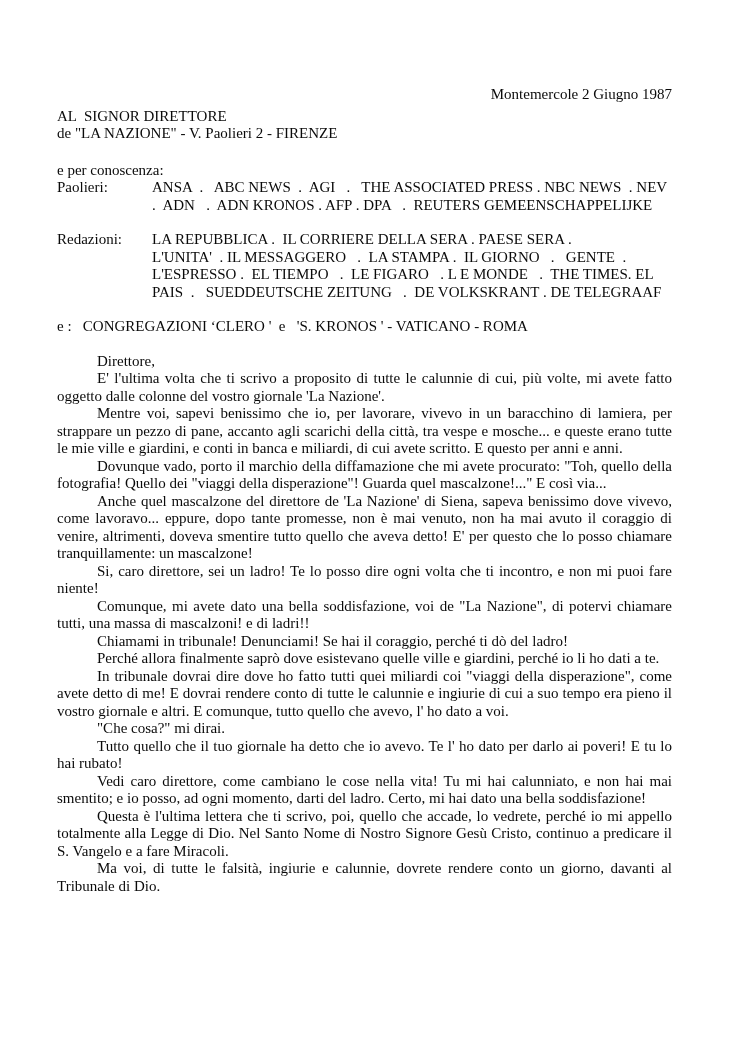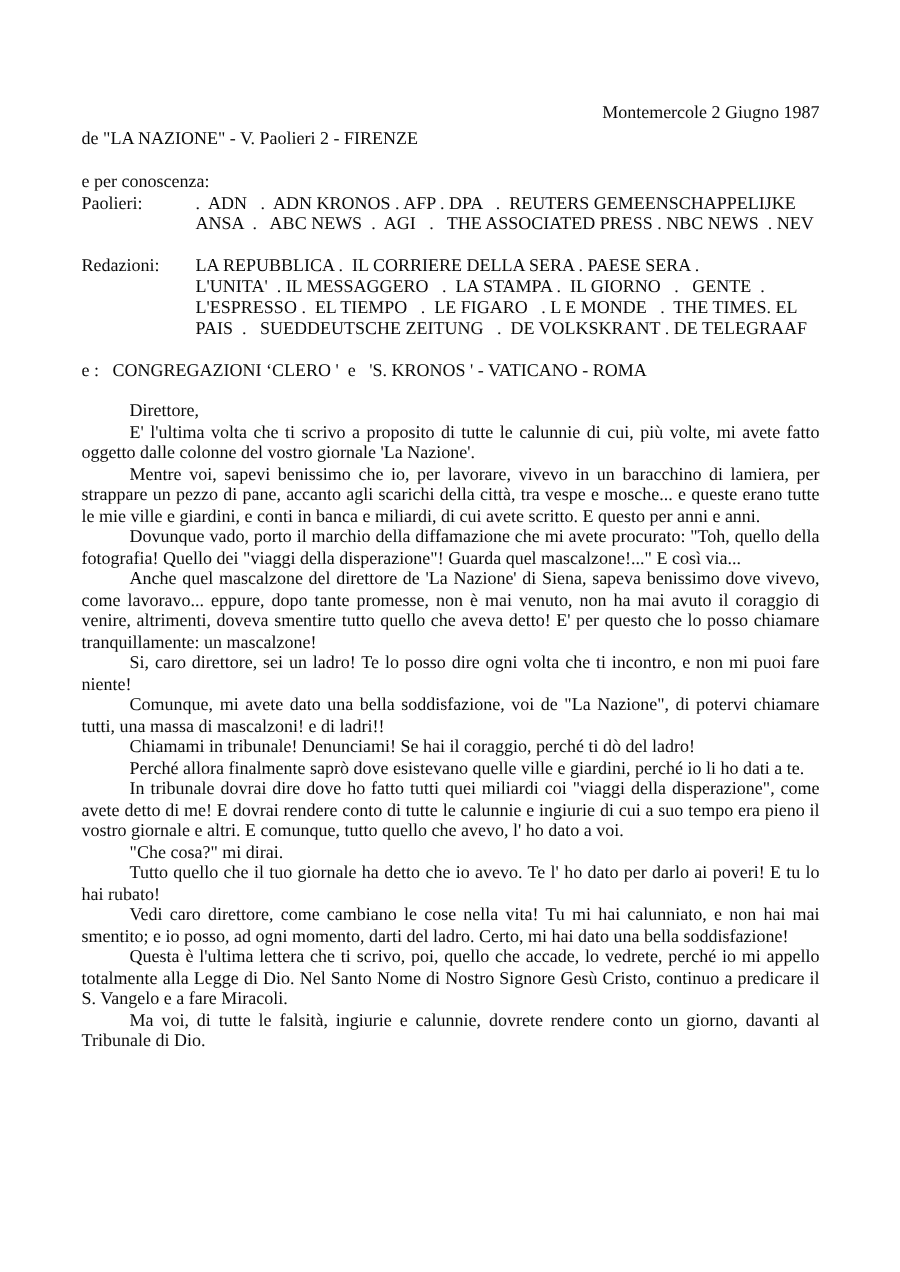--- a/index.html
+++ b/index.html
@@ -13,21 +13,21 @@
     height: 1060px;
     background: #ffffff;
     overflow: hidden;
     font-family: "Liberation Serif", "DejaVu Serif", serif;
     font-size: 15px;
     line-height: 17.5px;
     color: #0a0a0a;
   }
   .content {
     position: absolute;
-    left: 68px;
+    left: 57px;
     top: 86px;
     width: 615px;
   }
   .date-line {
     text-align: right;
     margin-bottom: 4px;
   }
   .prewrap {
     white-space: pre-wrap;
   }
@@ -72,30 +72,31 @@
 </style>
 </head>
 <body>
 
 <div class="page">
   <div class="content">
 
     <div class="date-line">Montemercole 2 Giugno 1987</div>
 
     <div class="recipient">
+      <div>AL  SIGNOR DIRETTORE</div>
       <div>de "LA NAZIONE" - V. Paolieri 2 - FIRENZE</div>
     </div>
 
     <div class="cc-intro">e per conoscenza:</div>
 
     <div class="cc-row">
       <div class="cc-label">Paolieri:</div>
       <div class="cc-lines">
+        <div class="prewrap">ANSA  .   ABC NEWS  .  AGI   .   THE ASSOCIATED PRESS . NBC NEWS  . NEV</div>
         <div class="prewrap">.  ADN   .  ADN KRONOS . AFP . DPA   .  REUTERS GEMEENSCHAPPELIJKE</div>
-        <div class="prewrap">ANSA  .   ABC NEWS  .  AGI   .   THE ASSOCIATED PRESS . NBC NEWS  . NEV</div>
       </div>
     </div>
 
     <div class="cc-row gap-above">
       <div class="cc-label">Redazioni:</div>
       <div class="cc-lines">
         <div class="prewrap">LA REPUBBLICA .  IL CORRIERE DELLA SERA . PAESE SERA .</div>
         <div class="prewrap">L'UNITA'  . IL MESSAGGERO   .  LA STAMPA .  IL GIORNO   .   GENTE  .</div>
         <div class="prewrap">L'ESPRESSO .  EL TIEMPO   .  LE FIGARO   . L E MONDE   .  THE TIMES. EL</div>
         <div class="prewrap">PAIS  .   SUEDDEUTSCHE ZEITUNG   .  DE VOLKSKRANT . DE TELEGRAAF</div>

